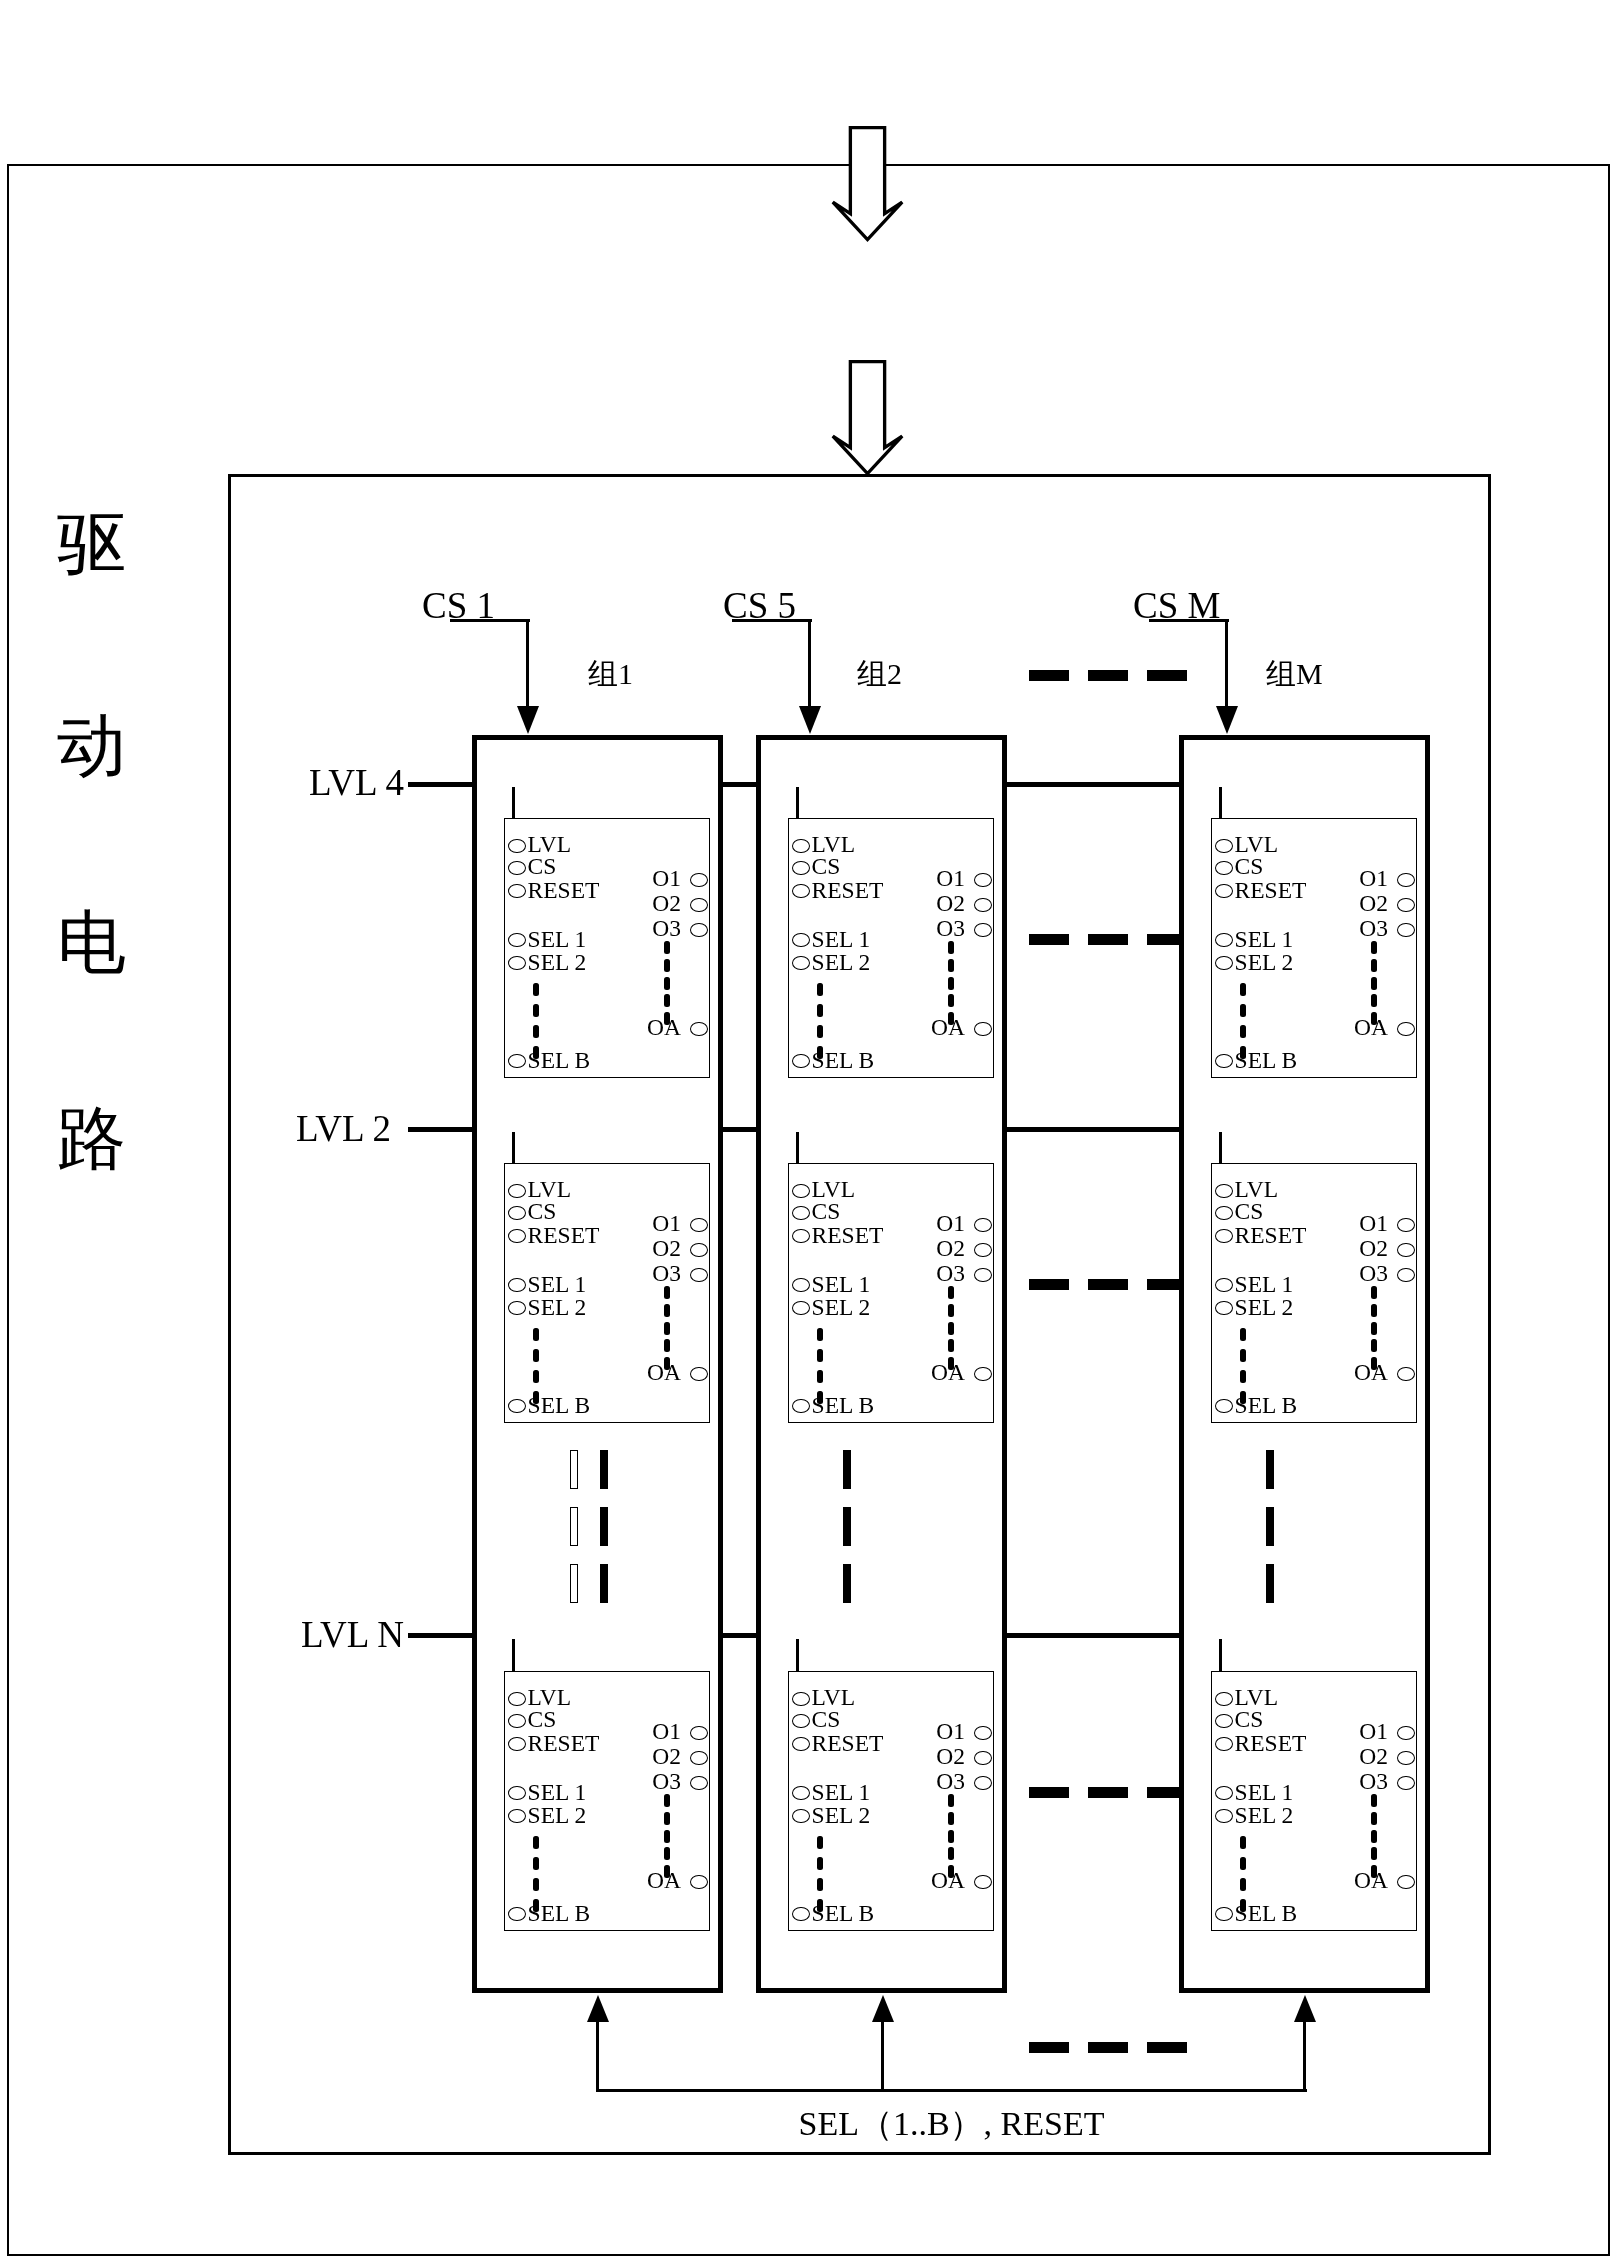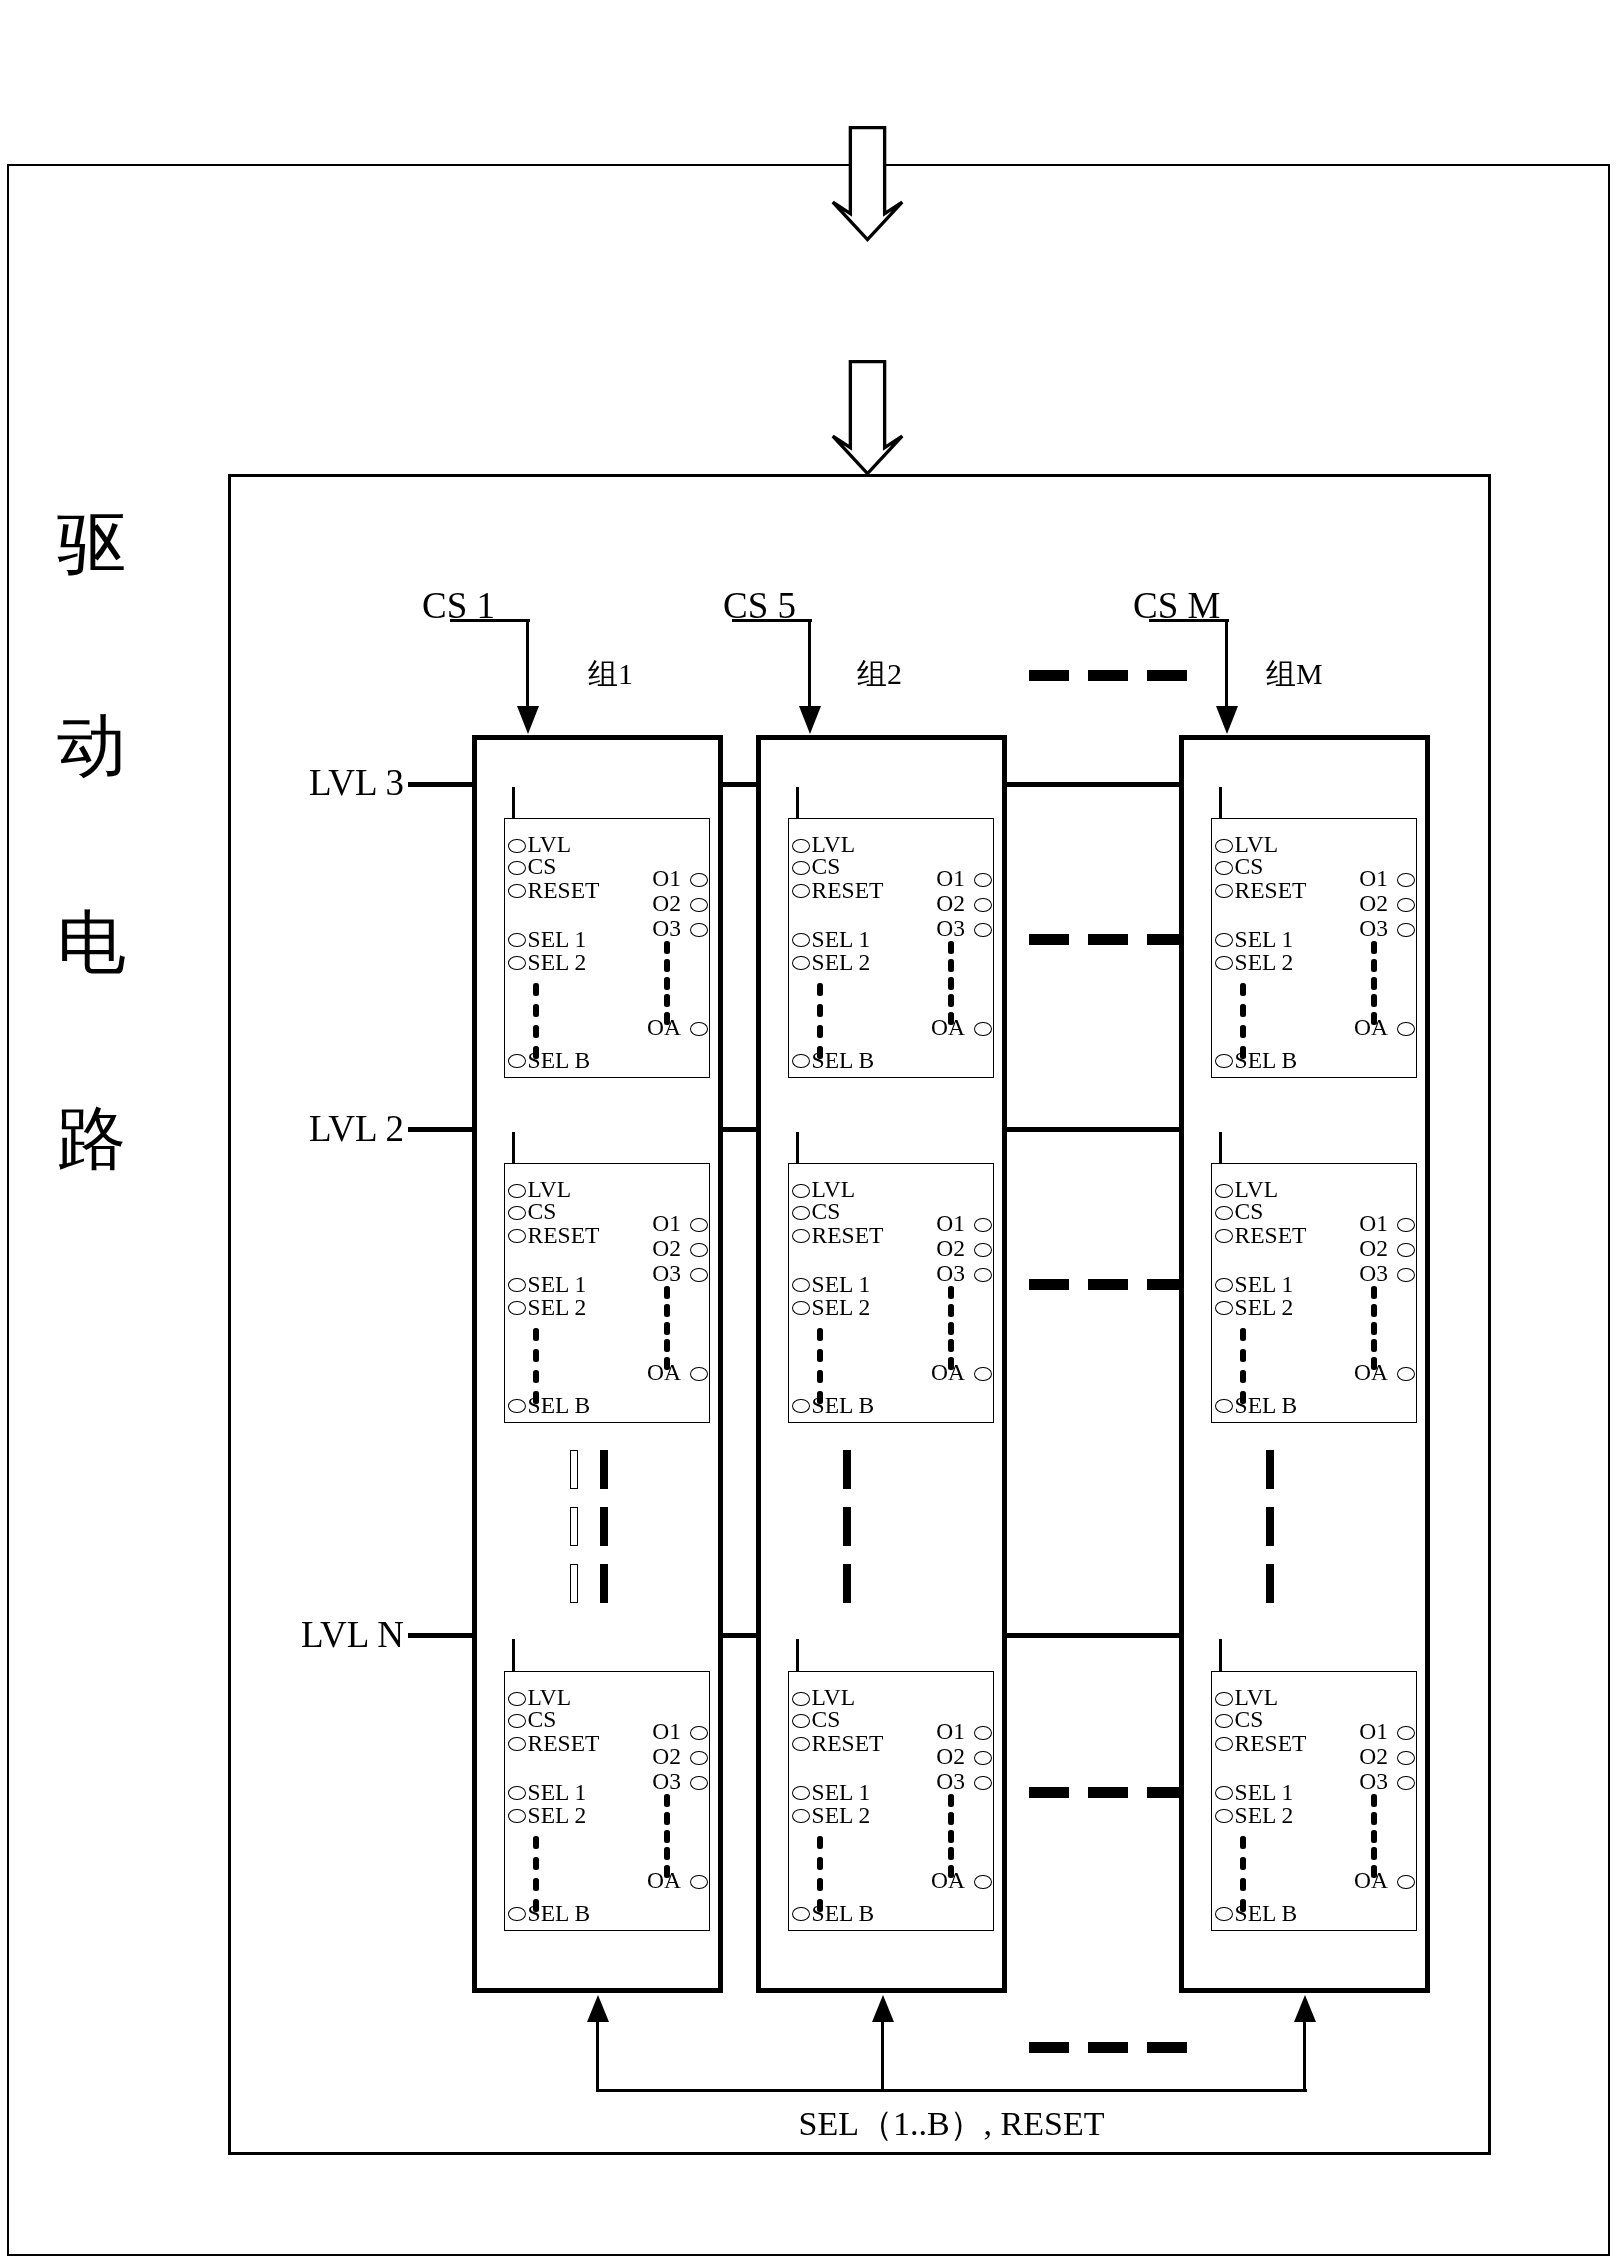--- a/index.html
+++ b/index.html
@@ -123,22 +123,22 @@
     <span class="hdash" style="left:1029px; top:1787px;"></span>
     <span class="hdash" style="left:1088px; top:1787px;"></span>
     <span class="hdash" style="left:1147px; top:1787px;"></span>
   </div>
   <div>
     <span class="hdash" style="left:1029px; top:2042px;"></span>
     <span class="hdash" style="left:1088px; top:2042px;"></span>
     <span class="hdash" style="left:1147px; top:2042px;"></span>
   </div>
 
-  <span class="lbl lvl-lbl" style="left:295px; top:764px;">LVL 3</span>
-  <span class="lbl lvl-lbl" style="left:295px; top:1110px;">LVL 2</span>
+  <span class="lbl lvl-lbl" style="left:295px; top:764px;">LVL 4</span>
+  <span class="lbl lvl-lbl" style="left:282px; top:1110px;">LVL 2</span>
   <span class="lbl lvl-lbl" style="left:295px; top:1616px;">LVL N</span>
 
   <div class="hline" style="left:408px; top:782px;  width:812px; height:5px;"></div>
   <div class="hline" style="left:408px; top:1127px; width:812px; height:5px;"></div>
   <div class="hline" style="left:408px; top:1633px; width:812px; height:5px;"></div>
 
   <div class="column" style="left:472px;"></div>
   <div class="column" style="left:756px;"></div>
   <div class="column" style="left:1179px;"></div>
 

